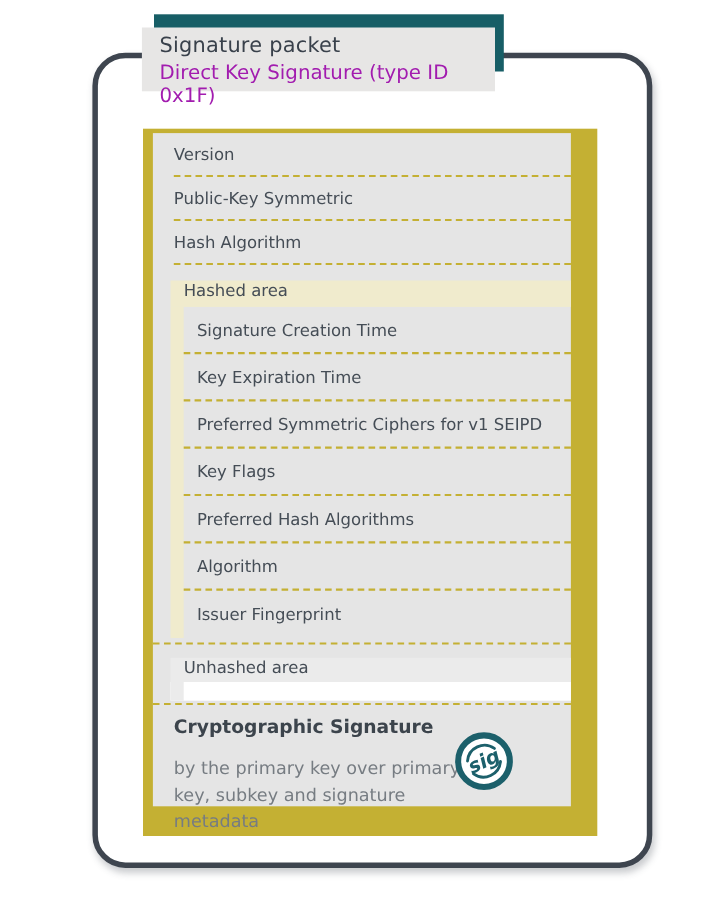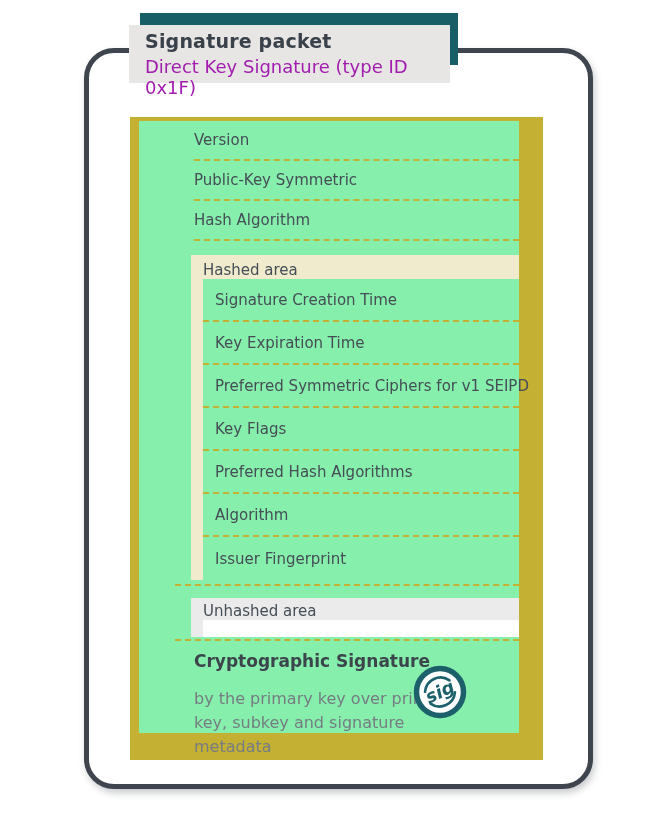--- a/index.html
+++ b/index.html
@@ -7,40 +7,40 @@
     width:656px; height:821px; position:relative; background:#ffffff;
     font-family:"DejaVu Sans","Liberation Sans",sans-serif;
     color:#454d56; overflow:hidden;
   }
 
   
   .tab-accent { position:absolute; left:140px; top:13px; width:318px; height:52px;
     background:#175e66; z-index:2; }
   .tab { position:absolute; left:129px; top:25px; width:321px; height:58px;
     background:#e7e6e5; z-index:3; padding:5px 0 0 16px; box-sizing:border-box; }
-  .tab-title { font-size:19px; font-weight:bold; color:#39414b; letter-spacing:.2px; }
+  .tab-title { font-size:19px; font-weight:normal; color:#39414b; letter-spacing:.2px; }
   .tab-sub   { font-size:18px; color:#a21caf; margin-top:4px; }
 
   
   .card { position:absolute; left:84px; top:48px; width:509px; height:741px;
     box-sizing:border-box; border:5px solid #3e454f; border-radius:30px;
     background:#fff; z-index:1; box-shadow:2px 4px 7px rgba(62,69,79,.28); }
 
   
   .panel { position:absolute; left:130px; top:117px; width:413px; height:643px;
     background:#c4b033; z-index:2; }
   .panel-inner { position:absolute; left:9px; top:4px; right:24px; bottom:27px;
-    background:#86efac;padding-left:36px; }
+    background:#e5e5e5; }
 
   .field { margin-left:19px; height:40px; display:flex; align-items:center;
     border-bottom:2px dashed #c4b033; font-size:15px; box-sizing:border-box; }
 
   .section { margin-left:16px; }
   .hashed  { margin-top:14px; }
-  .band { height:24px; display:flex; align-items:flex-end; padding-left:12px;
+  .band { height:24px; display:flex; align-items:flex-start; padding-left:12px;
     font-size:15px; }
   .band-cream { background:#f0ebcd; }
   .hashed-body { border-left:12px solid #f0ebcd; }
   .item { height:43px; display:flex; align-items:center; padding-left:12px;
     border-bottom:2px dashed #c4b033; font-size:15px; box-sizing:border-box;
     white-space:nowrap; }
   .item:last-child { border-bottom:none; }
 
   .sep   { border-bottom:2px dashed #c4b033; height:0; }
   .sep-a { margin-top:4px; }

